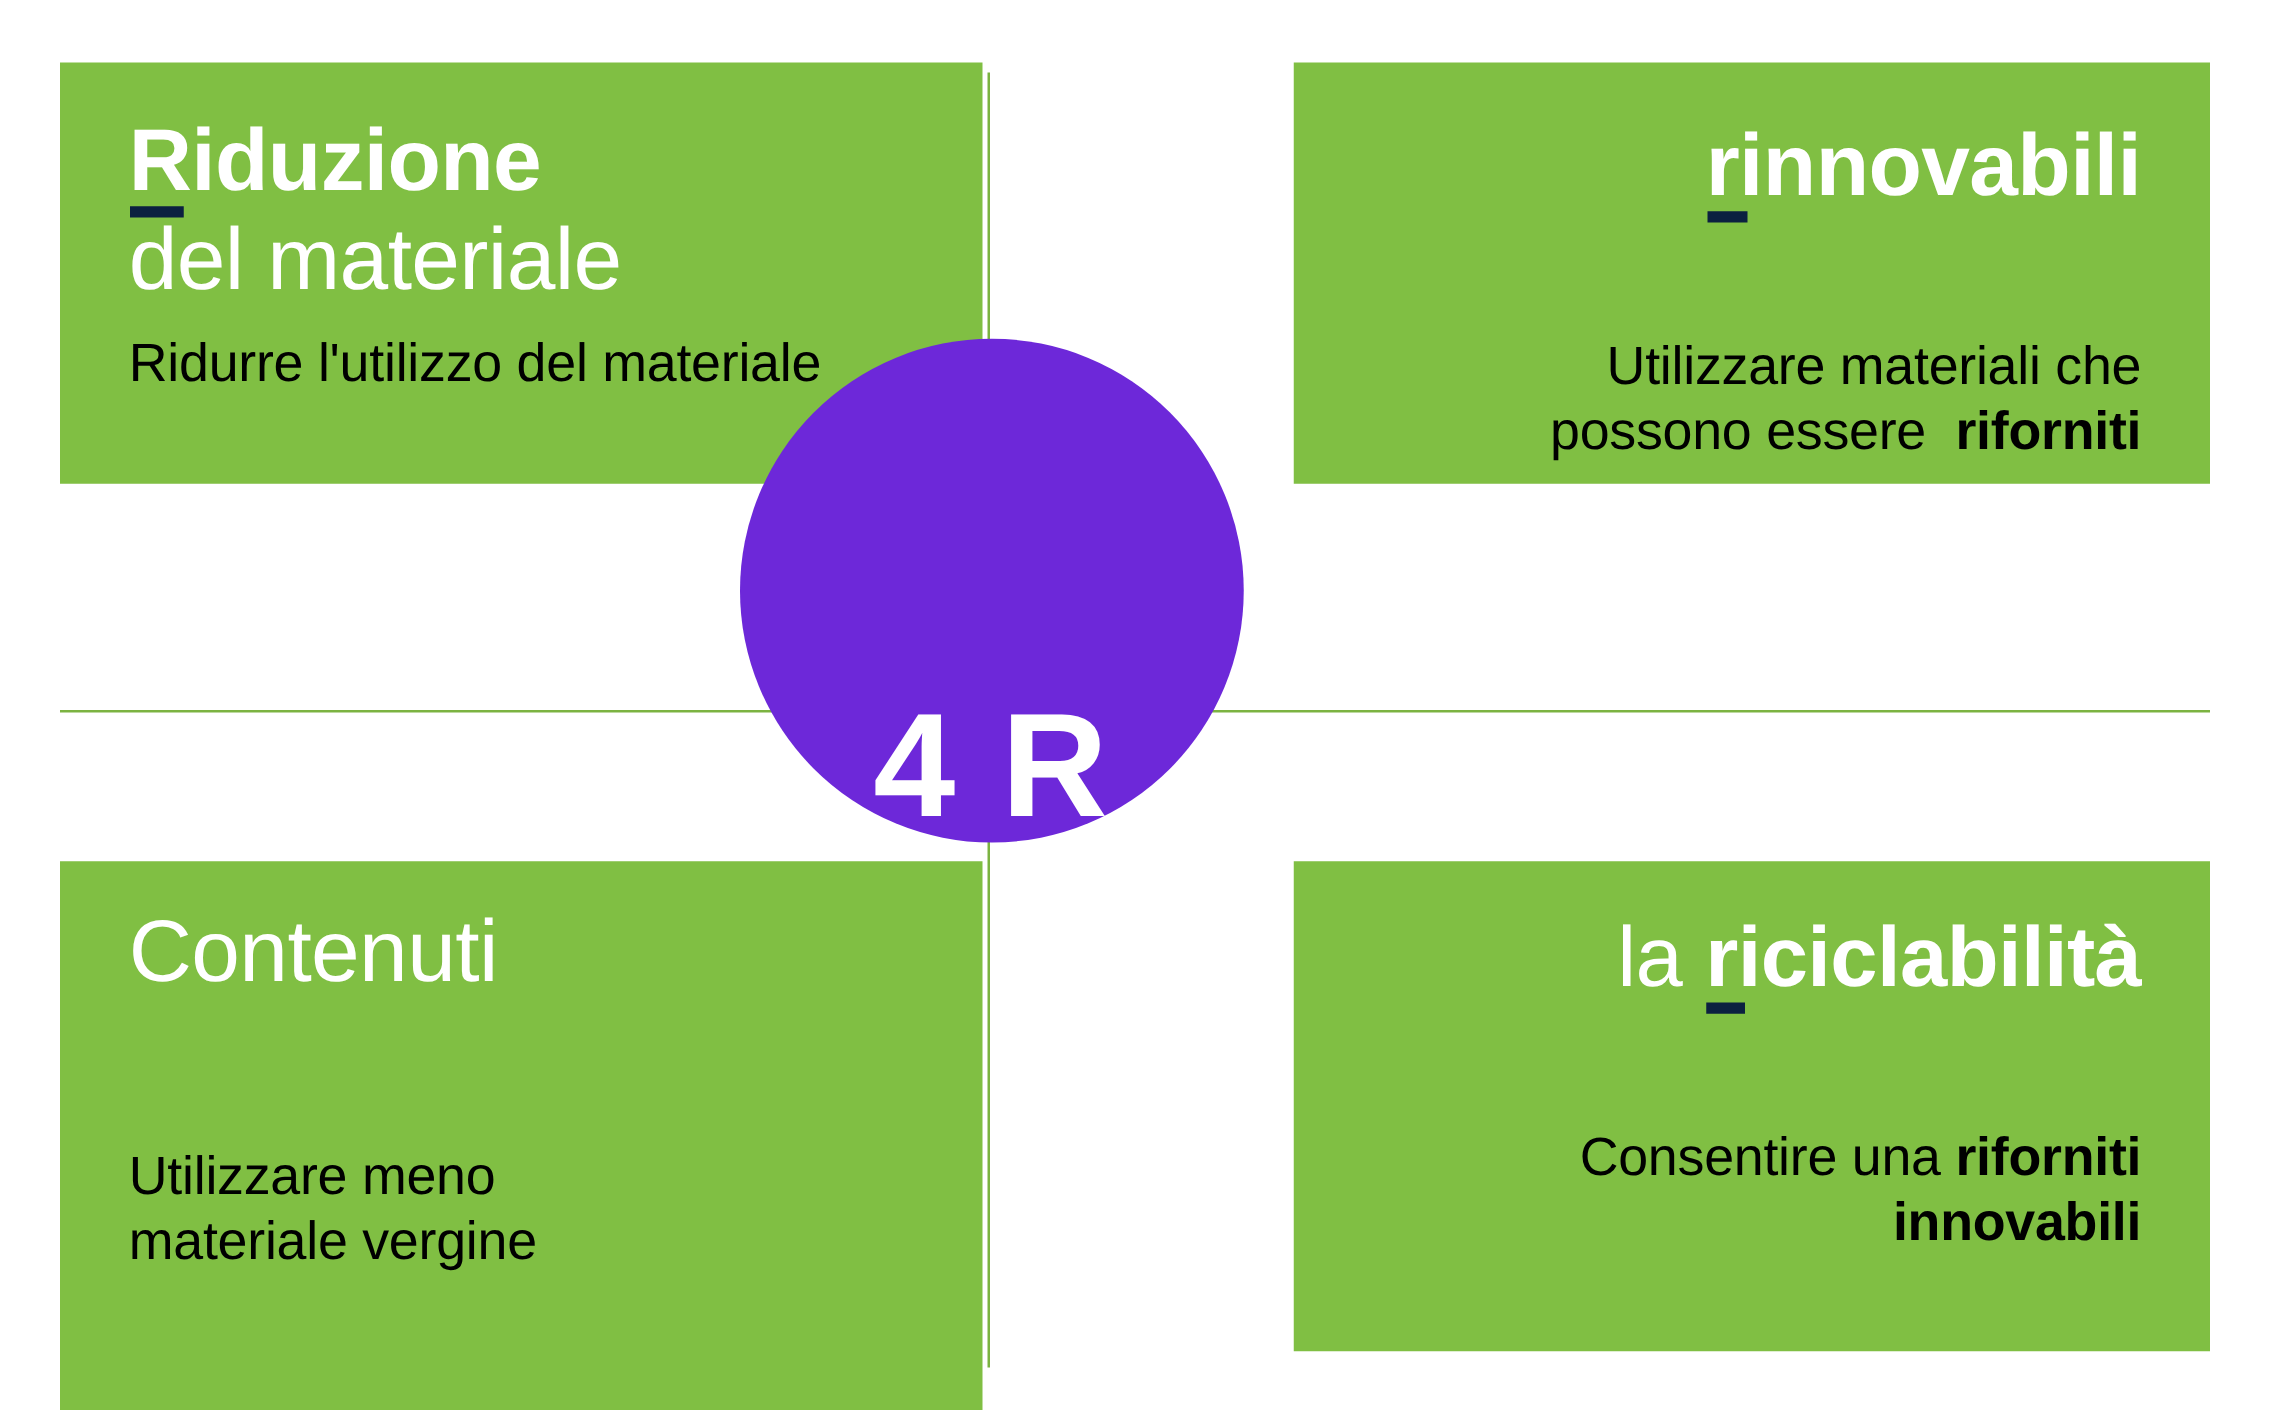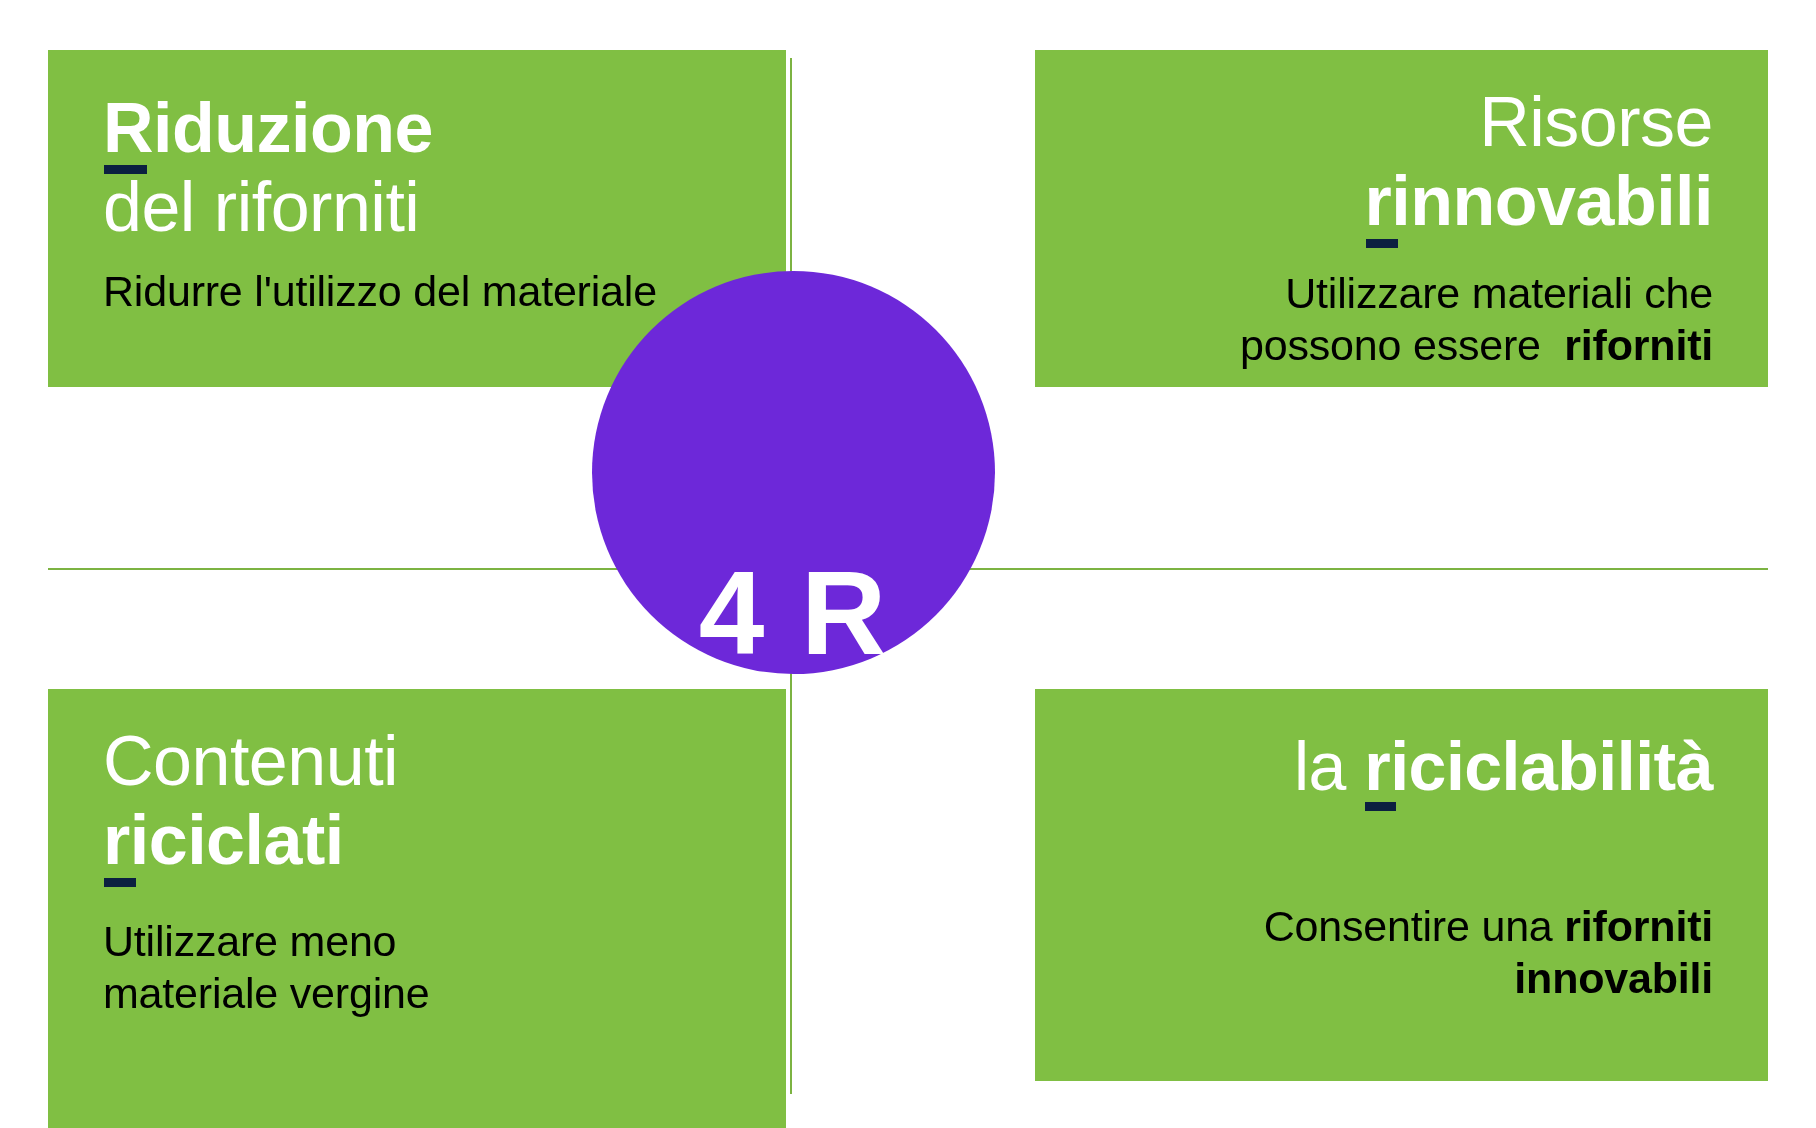--- a/index.html
+++ b/index.html
@@ -112,42 +112,40 @@
 <body>
 
 <div id="stage">
 
   <div class="divider-v"></div>
   <div class="divider-h"></div>
 
   <div class="panel panel-tl">
     <div class="panel-inner pad-left" style="top:44px;">
       <div class="heading h-tl hb"><span class="mark"><span>R</span></span><span>iduzione</span></div>
-      <div class="heading h-tl hl" style="margin-top:10px;">del riforniti</div>
+      <div class="heading h-tl hl" style="margin-top:10px;">del materiale</div>
     </div>
     <div class="panel-inner pad-left" style="top:216px;">
       <div class="sub">Ridurre l'utilizzo del materiale</div>
     </div>
   </div>
 
   <div class="panel panel-tr">
     <div class="panel-inner pad-right" style="top:38px;">
-      <div class="heading h-tr hl">Risorse</div>
       <div class="heading h-tr hb" style="margin-top:10px;"><span class="mark mark-sm"><span>r</span></span><span>innovabili</span></div>
     </div>
     <div class="panel-inner pad-right" style="top:218px;">
       <div class="sub">Utilizzare materiali che</div>
       <div class="sub"><span>possono essere</span>&nbsp; <b>riforniti</b></div>
     </div>
   </div>
 
   <div class="panel panel-bl">
     <div class="panel-inner pad-left" style="top:38px;">
       <div class="heading h-bl hl">Contenuti</div>
-      <div class="heading h-bl hb" style="margin-top:10px;"><span class="mark mark-sm"><span>r</span></span><span>iciclati</span></div>
     </div>
     <div class="panel-inner pad-left" style="top:227px;">
       <div class="sub">Utilizzare meno</div>
       <div class="sub">materiale vergine</div>
     </div>
   </div>
 
   <div class="panel panel-br">
     <div class="panel-inner pad-right" style="top:34px;">
       <div class="heading h-br hb" style="margin-top:10px;"><span class="hl">la </span><span class="mark mark-sm"><span>r</span></span><span>iciclabilità</span></div>

